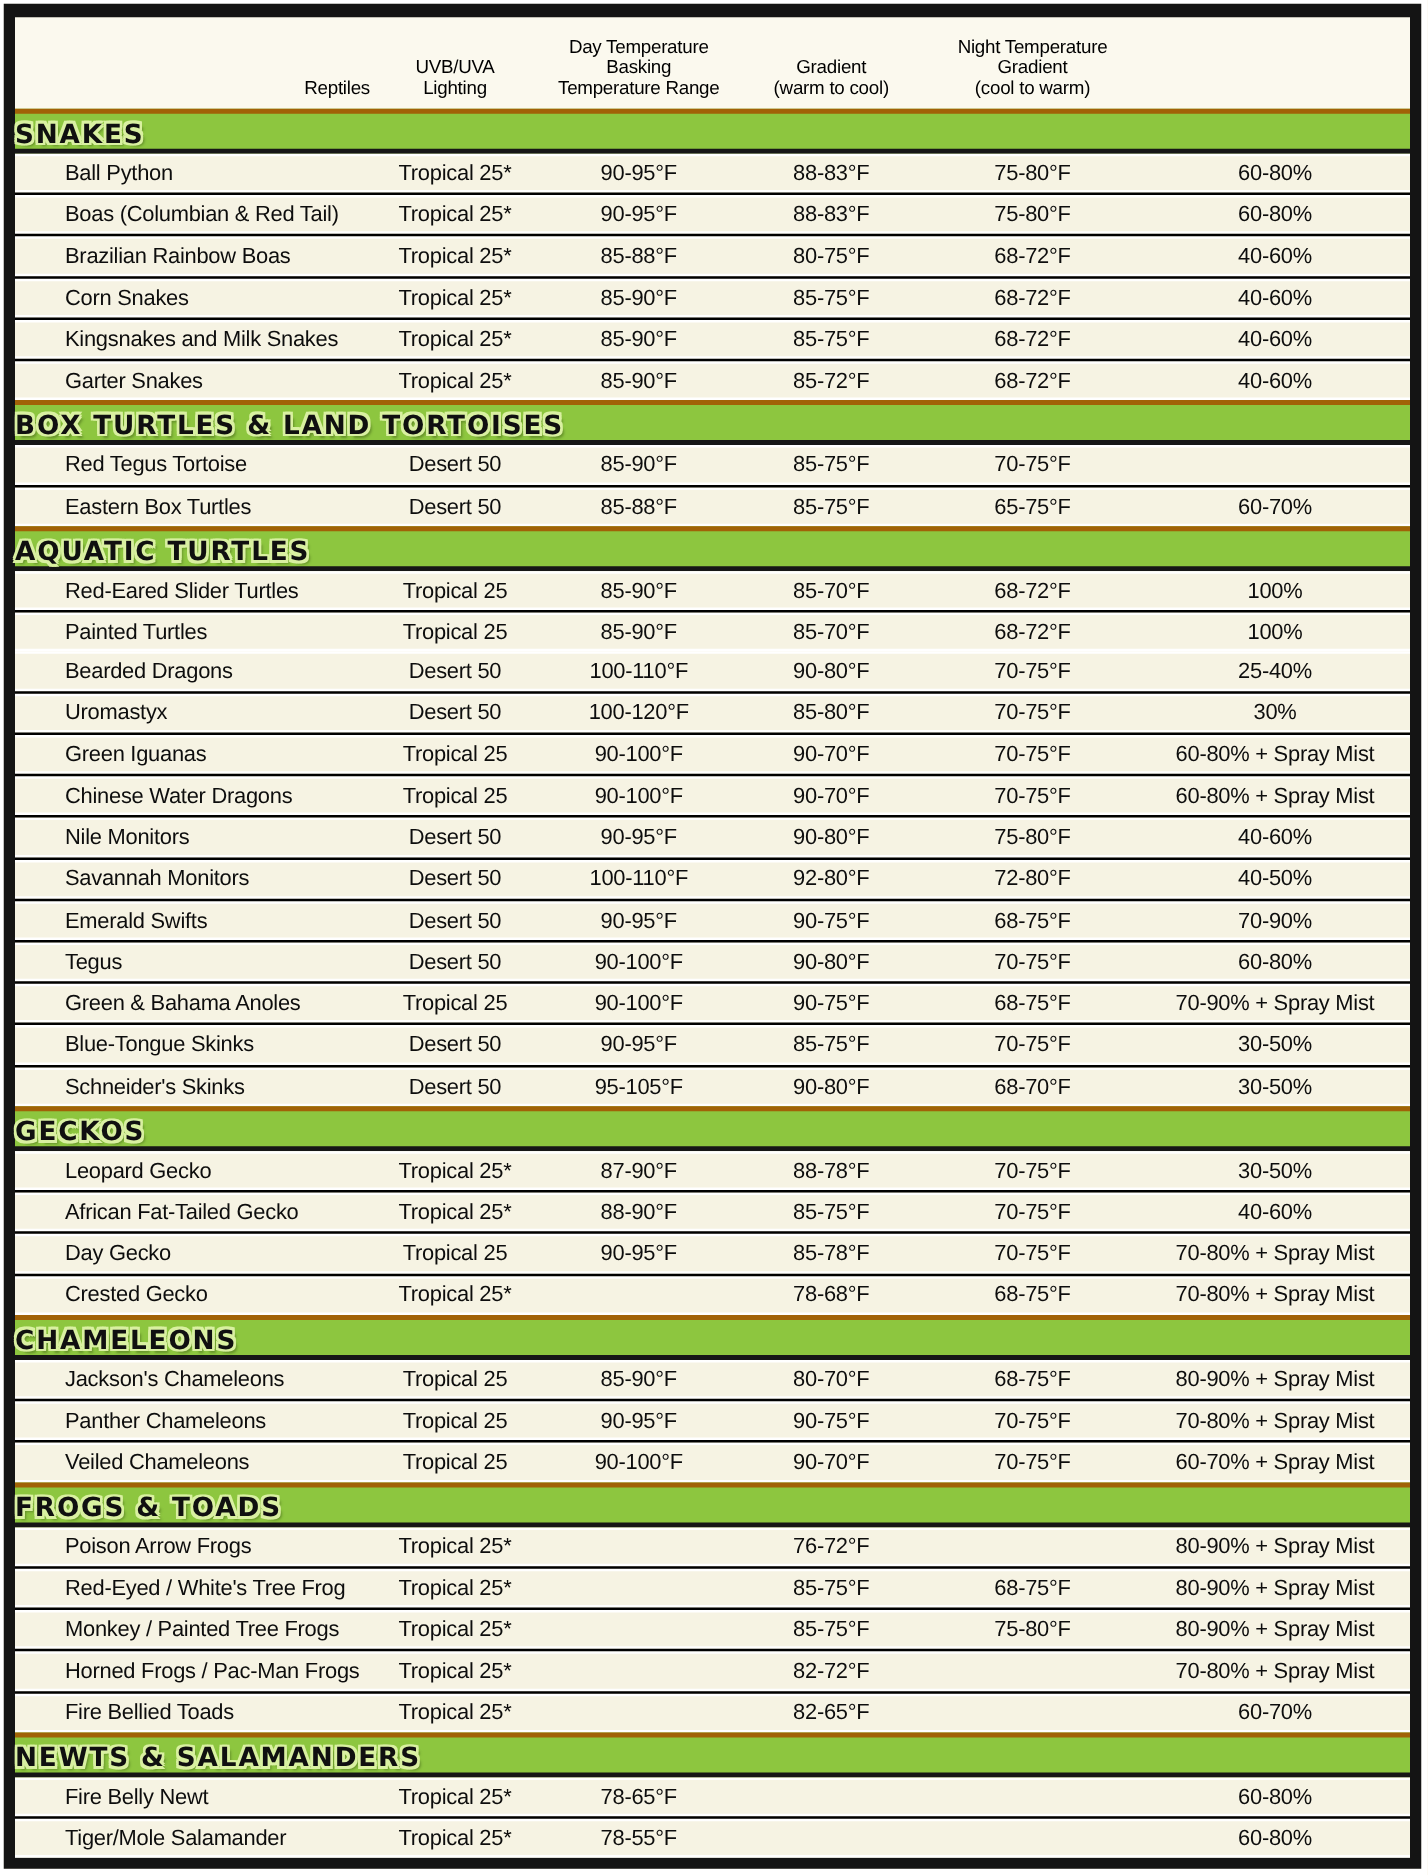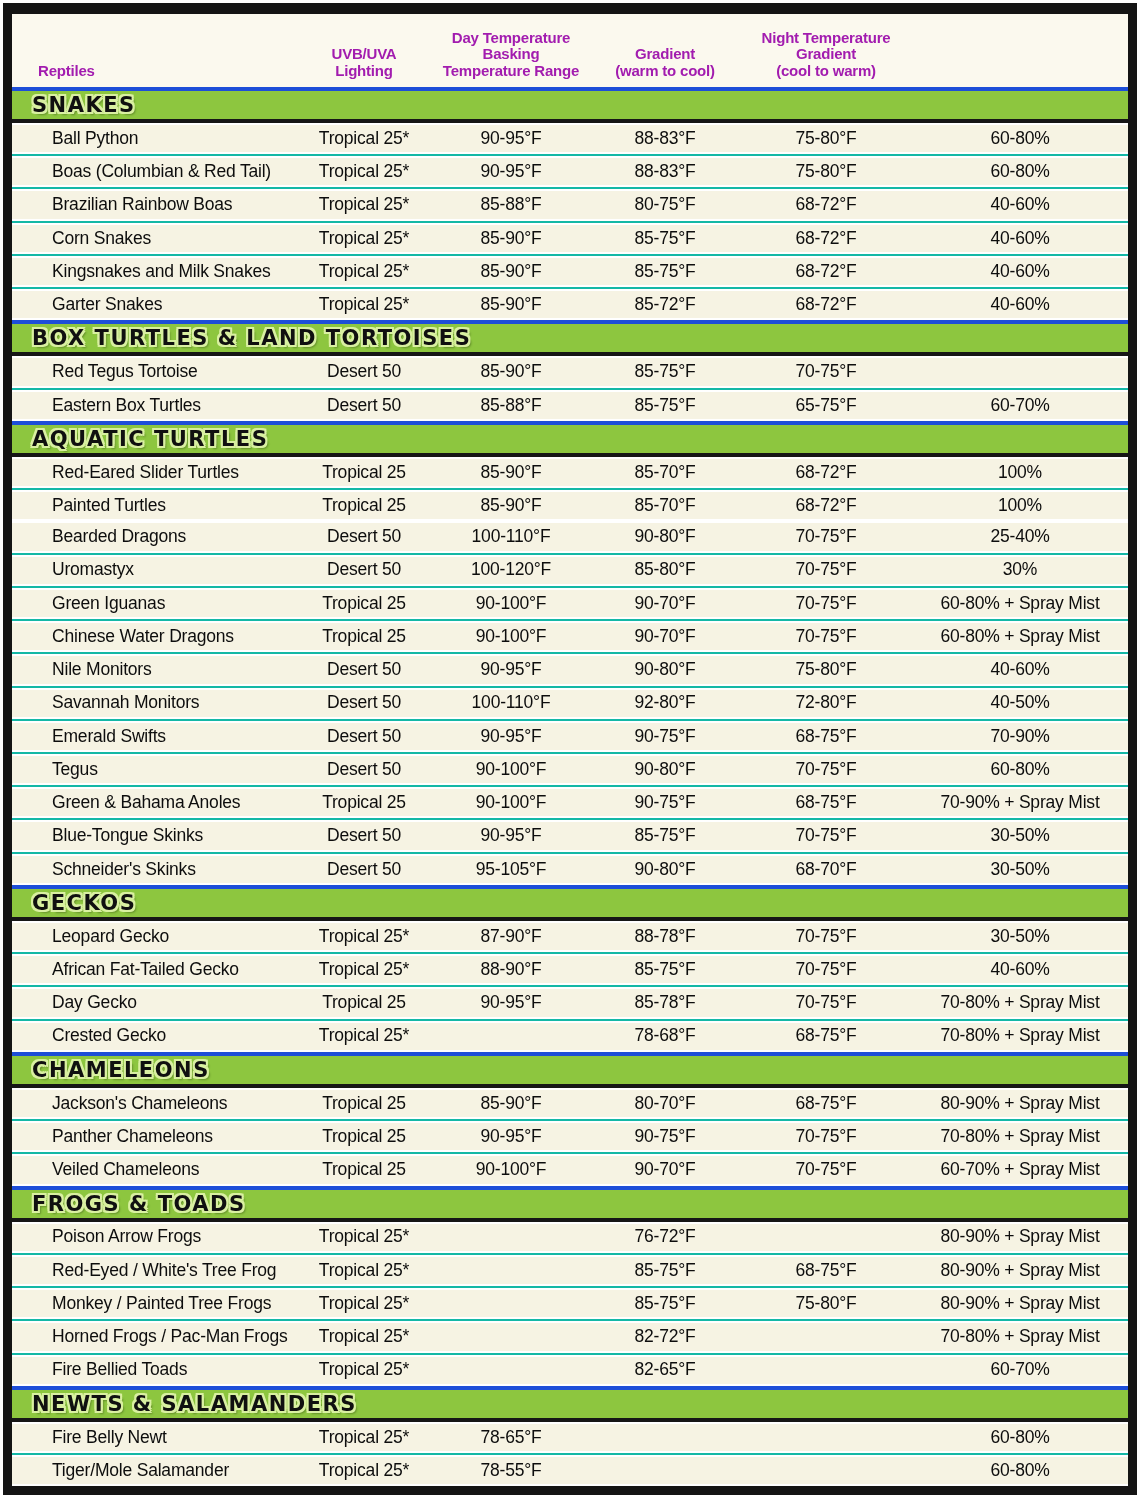--- a/index.html
+++ b/index.html
@@ -15,48 +15,48 @@
     background:#f6f3e3;
     display:flex; flex-direction:column;
     --cols:284px 136px 158px 150px 172px auto;
   }
   .header-row {
     flex:0 0 auto; height:66px;
     display:grid; grid-template-columns:var(--cols);
     align-items:end; background:#fbf9ee; padding-bottom:7px;
   }
   .header-cell {
-    font-weight:bold; font-size:15px; line-height:1.12;
-    text-align:center; white-space:pre-line; color:#a21caf;
+    font-weight:normal; font-size:15px; line-height:1.12;
+    text-align:center; white-space:pre-line; color:#000000;
     letter-spacing:-0.2px;
   }
-  .header-cell.left { text-align:left; padding-left:26px; }
+  .header-cell.left { text-align:right; padding-left:26px; }
   .section-bar {
     flex:0 0 auto; height:28px;
     background:var(--green,#8dc63f);
-    border-top:4px solid #1d4ed8; border-bottom:4px solid #161616;
-    display:flex; align-items:center; padding-left:20px;
+    border-top:4px solid #a16207; border-bottom:4px solid #161616;
+    display:flex; align-items:flex-end; padding-left:0;
   }
   .section-title {
     font-family:"DejaVu Sans", sans-serif;
     font-size:21px; font-weight:900; letter-spacing:1.5px;
     color:#101010;
     text-shadow:
       -2px -2px 0 #d9f0a1, 2px -2px 0 #d9f0a1,
       -2px  2px 0 #d9f0a1, 2px  2px 0 #d9f0a1,
       -2px  0   0 #d9f0a1, 2px  0   0 #d9f0a1,
        0   -2px 0 #d9f0a1, 0    2px 0 #d9f0a1,
        3px  3px 2px rgba(30,50,0,0.35);
   }
   .data-row {
     flex:1 1 0; min-height:0;
     display:grid; grid-template-columns:var(--cols);
     align-items:center;
     background:var(--cream,#f6f3e3);
-    border-top:2px solid #14b8a6;
+    border-top:2px solid #000000;
     box-shadow: inset 0 2px 0 #ffffff, inset 0 -2px 0 #ffffff;
     font-size:17.5px; color:#0d0d0d; letter-spacing:-0.2px;
   }
   .data-row.first { border-top:none; }
   .cell { text-align:center; line-height:1; }
   .cell.c-name { text-align:left; padding-left:40px; }
 </style>
 </head>
 <body>
 

